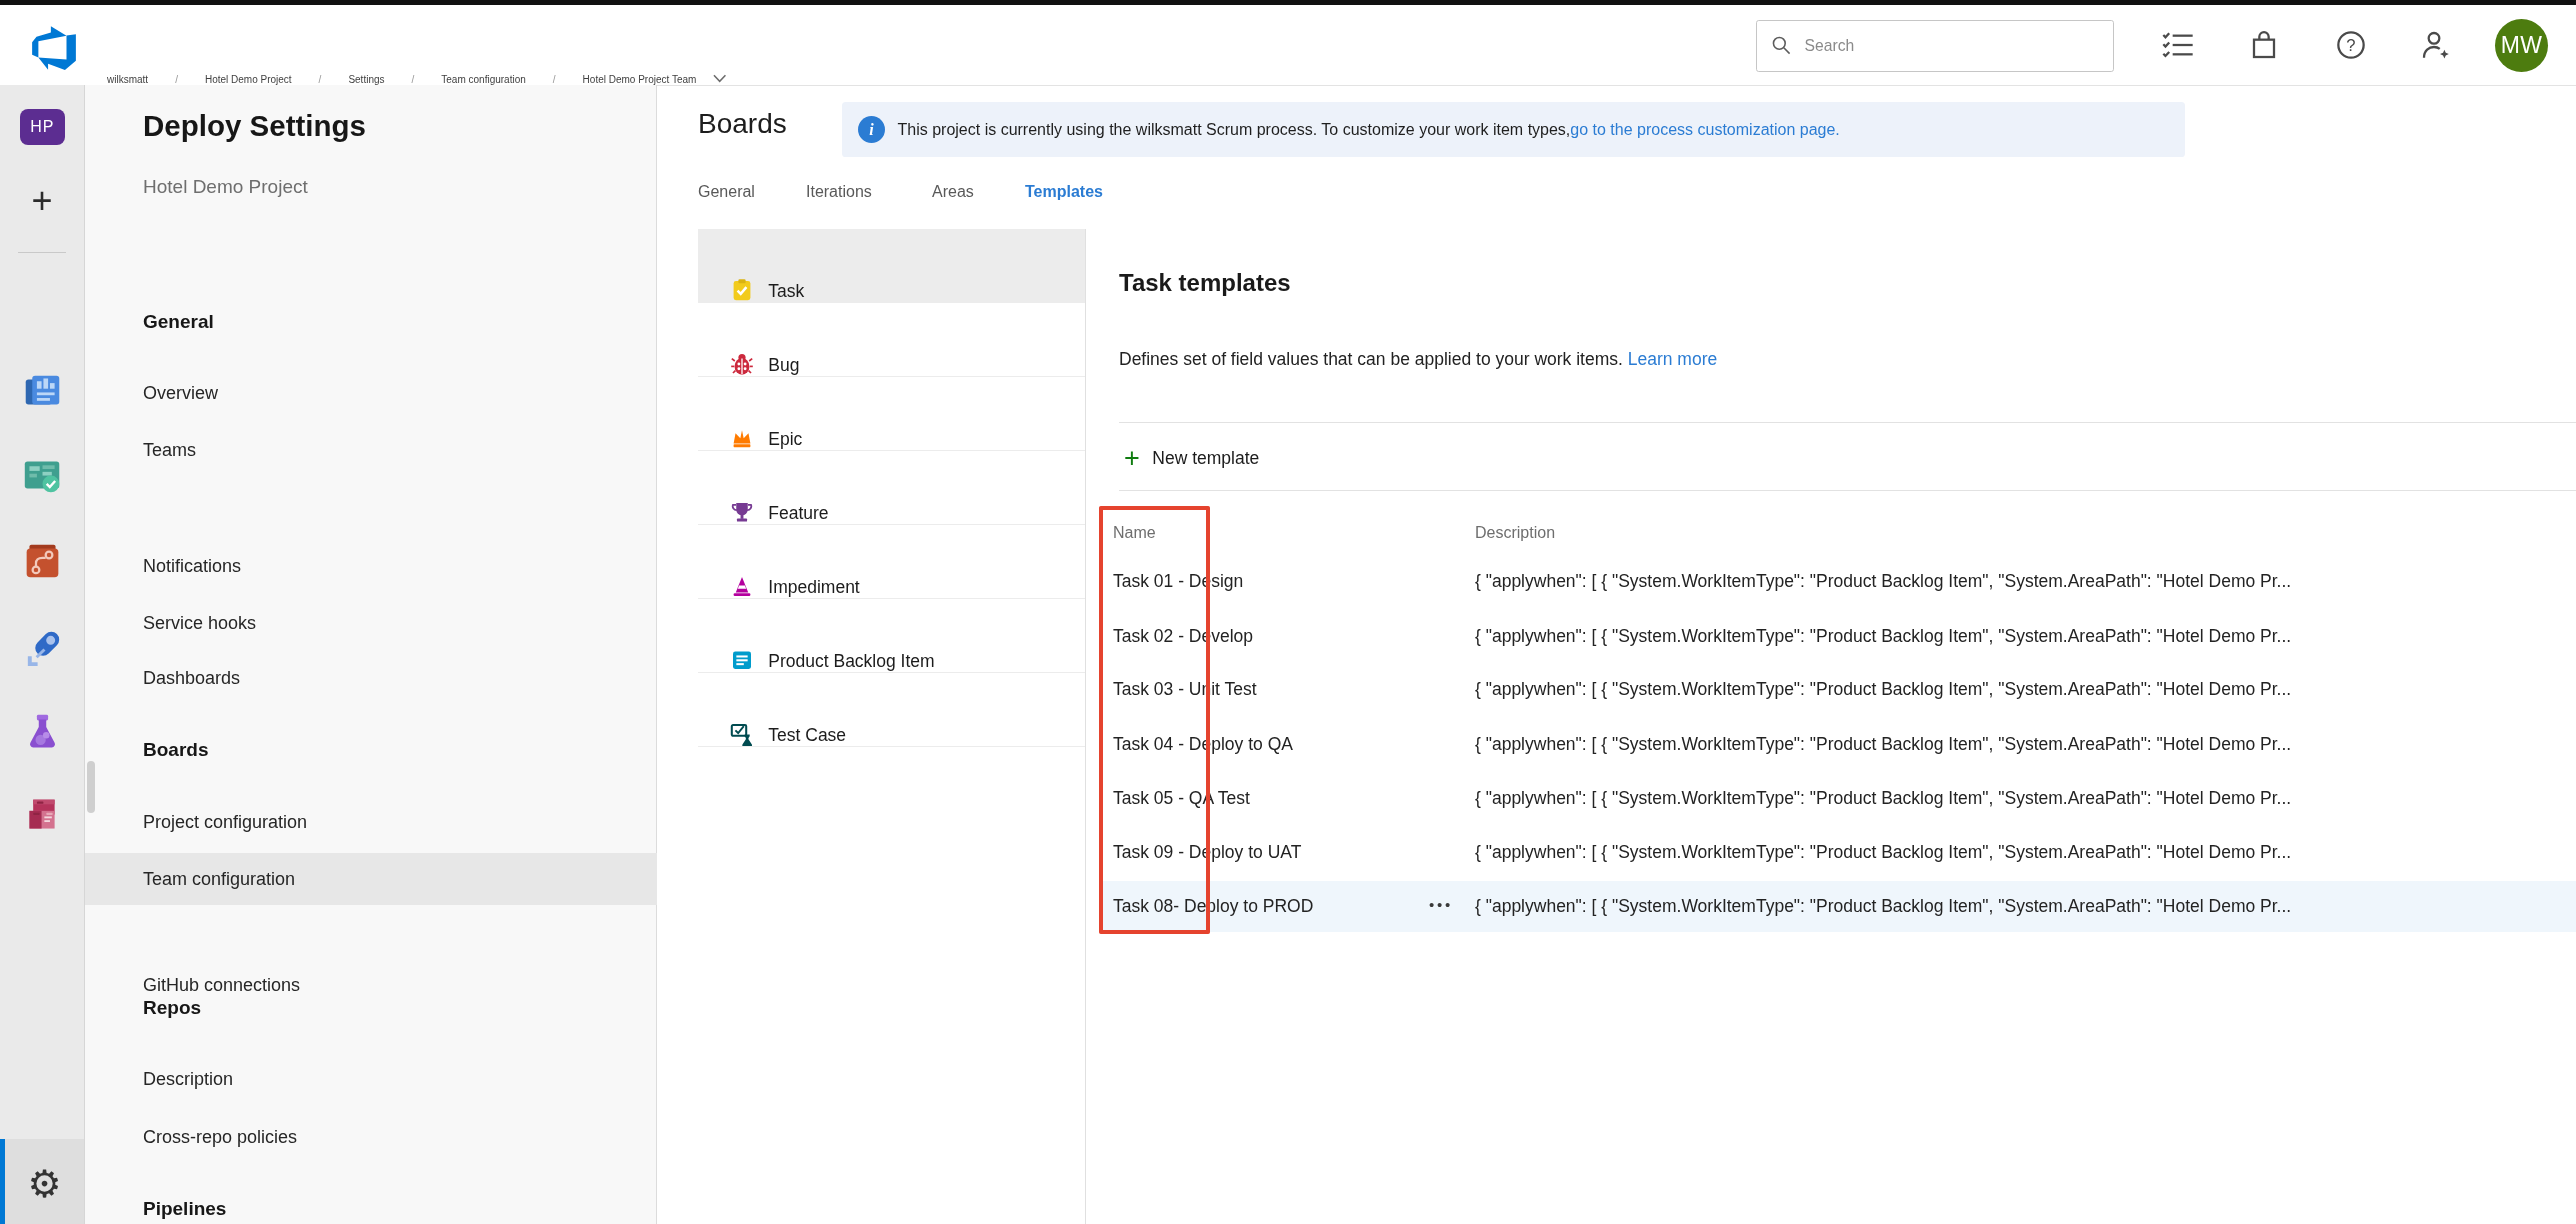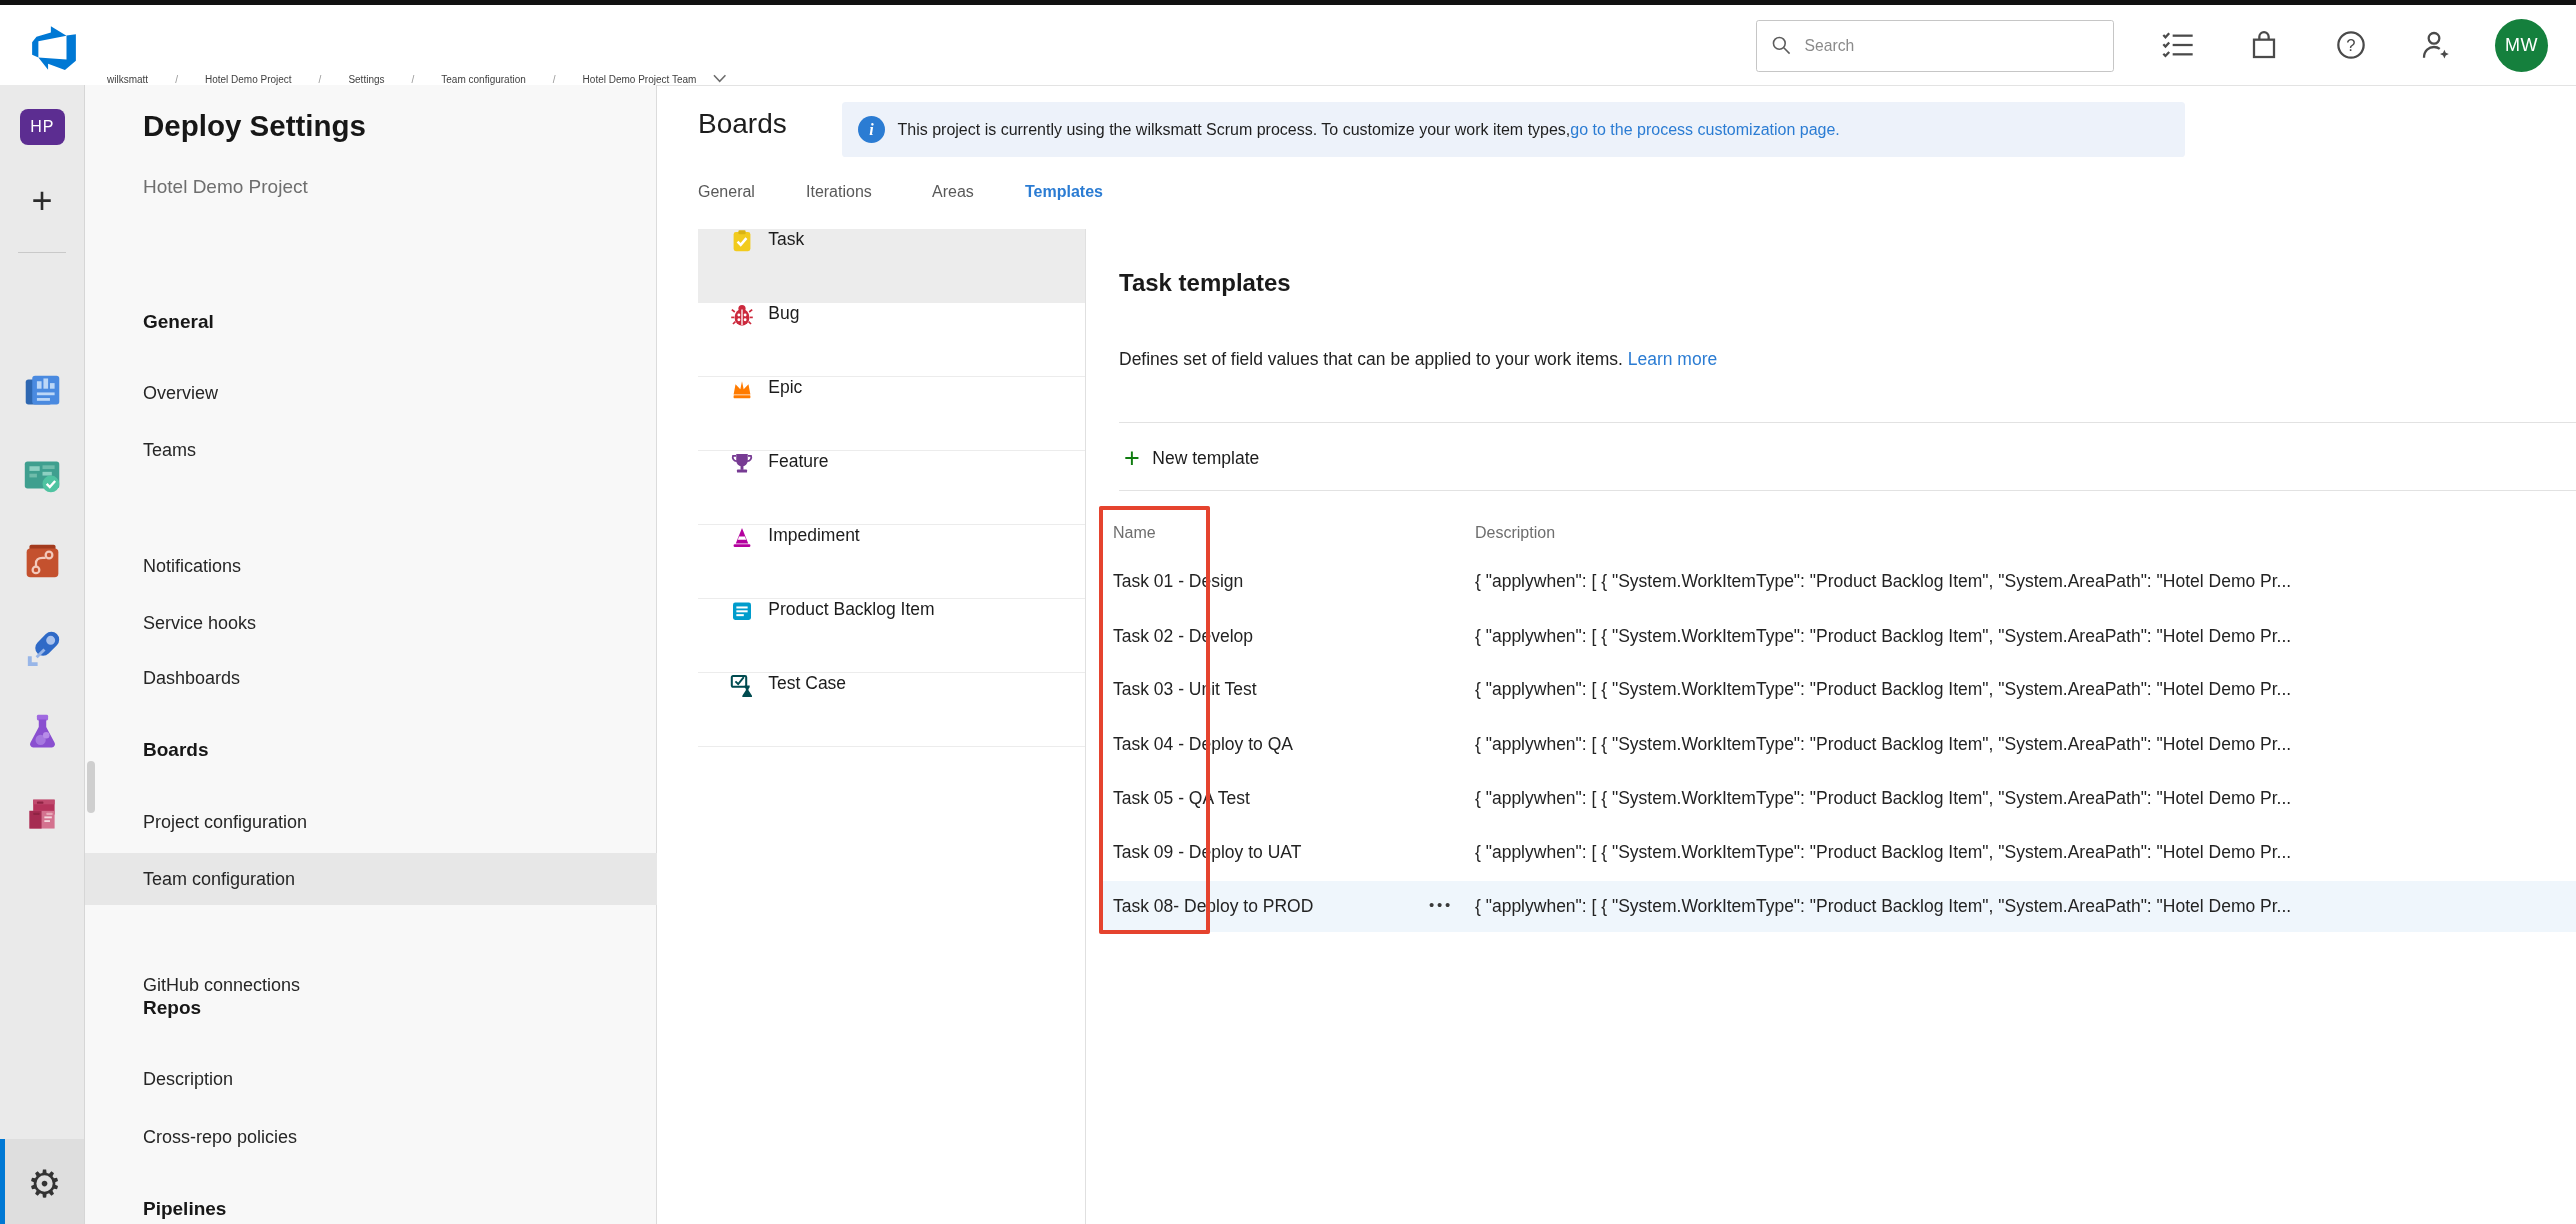--- a/index.html
+++ b/index.html
@@ -14,21 +14,21 @@
   #logo{left:29px;top:18px;width:50px;height:50px;}
   #breadcrumb{left:107px;top:0;height:80px;display:flex;align-items:flex-end;gap:8px;font-size:10px;color:#3f3f3f;}
   #breadcrumb .crumb{white-space:nowrap;cursor:pointer;}
   #breadcrumb .sep{color:#9a9a9a;margin:0 19px;}
   #breadcrumb .chev{margin-left:9px;display:inline-block;}
   #searchbox{left:1756px;top:14.3px;width:356px;height:50px;border:0.9px solid #c6c6c6;border-radius:2.7px;background:#fff;display:flex;align-items:center;}
   #searchbox svg{margin-left:12.5px;}
   #searchbox input{border:none;outline:none;font-size:15.7px;color:#444;margin-left:10.7px;width:295px;font-family:"Liberation Sans",sans-serif;background:transparent;}
   #searchbox input::placeholder{color:#8a8a8a;}
   .tb-icon{top:24px;width:32px;height:32px;color:#4a4a4a;}
-  #avatar{left:2495px;top:13.4px;width:53px;height:53px;border-radius:50%;background:#15803d;color:#fff;font-size:18px;display:flex;align-items:center;justify-content:center;letter-spacing:0.4px;text-align:right;}
+  #avatar{left:2495px;top:13.4px;width:53px;height:53px;border-radius:50%;background:#4d7c0f;color:#fff;font-size:23px;display:flex;align-items:center;justify-content:center;letter-spacing:0.4px;text-align:right;}
 
   
   #rail{left:0;top:85px;width:84px;height:1139px;background:#eaeaea;border-right:0.9px solid #d6d6d6;}
   .rail-item{left:0;width:84px;display:flex;justify-content:center;}
   #hp-badge{left:19.7px;top:24px;width:45px;height:36px;border-radius:8px;background:#5c2d91;color:#fff;font-size:16px;display:flex;align-items:center;justify-content:center;letter-spacing:0.9px;}
   #rail-plus{left:0;top:98px;width:84px;text-align:center;font-size:36px;font-weight:200;color:#2b2b2b;line-height:36px;}
   #rail-divider{left:18px;top:167px;width:48px;height:0.9px;background:#c9c9c9;}
   #rail-scroll-thumb{left:87px;top:761px;width:8px;height:52px;background:#cfcfcf;border-radius:4.5px;}
   #gear-item{left:0;top:1054px;width:84px;height:90px;background:#dedede;border-left:5.4px solid #0078d4;box-sizing:border-box;display:flex;align-items:center;justify-content:center;font-size:38px;color:#333;}
 
@@ -44,21 +44,21 @@
   #page-title{left:698px;top:108px;font-size:28px;font-weight:400;color:#1d1d1d;}
   #banner{left:842px;top:102px;width:1343px;height:55px;background:#edf2fa;border-radius:3.6px;display:flex;align-items:center;font-size:16px;color:#1f1f1f;}
   #banner .info-circ{width:27px;height:27px;border-radius:50%;background:#2b7cd3;color:#fff;font-size:16px;font-weight:700;display:flex;align-items:center;justify-content:center;margin:0 12.5px 0 16px;flex:0 0 auto;font-family:"Liberation Serif",serif;font-style:italic;}
   #banner a{color:#2b7cd3;text-decoration:none;}
   .tab{top:183px;font-size:16px;color:#595959;cursor:pointer;}
   .tab.active{color:#2b7cd3;font-weight:700;}
 
   
   #wi-panel{left:698px;top:229px;width:387px;}
   #wi-divider{left:1085px;top:229px;width:0.9px;height:995px;background:#e0e0e0;}
-  .wi-row{position:relative;width:387px;height:73px;display:flex;align-items:flex-start;border-bottom:0.9px solid #ececec;background:#fff;cursor:pointer;}
+  .wi-row{position:relative;width:387px;height:73px;display:flex;align-items:flex-end;border-bottom:0.9px solid #ececec;background:#fff;cursor:pointer;}
   .wi-row.selected{background:#ececec;}
   .wi-row svg{margin-left:32px;flex:0 0 auto;}
   .wi-row .wi-label{margin-left:14.3px;font-size:17.5px;color:#1c1c1c;}
 
   
   #tpl-title{left:1119px;top:269px;font-size:24px;font-weight:600;color:#1a1a1a;}
   #tpl-desc{left:1119px;top:349px;font-size:17.5px;color:#222;}
   #tpl-desc a{color:#2b7cd3;text-decoration:none;}
   .h-divider{left:1119px;width:1457px;height:0.9px;background:#e2e2e2;}
   #new-template{left:1124px;top:440px;height:36px;display:flex;align-items:center;cursor:pointer;}

